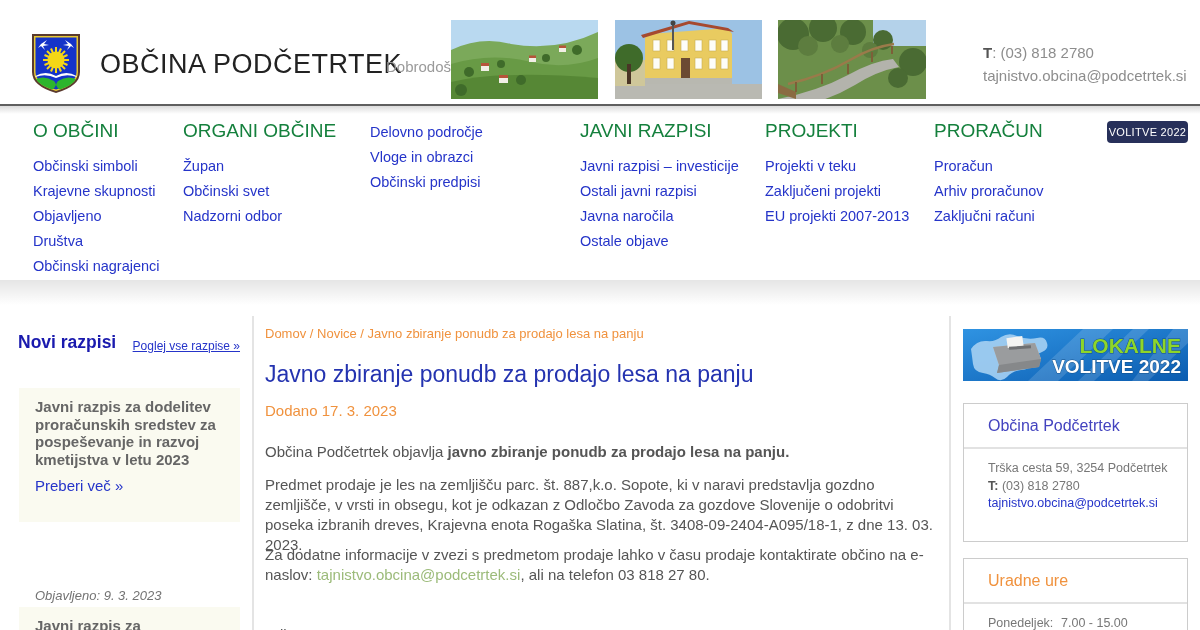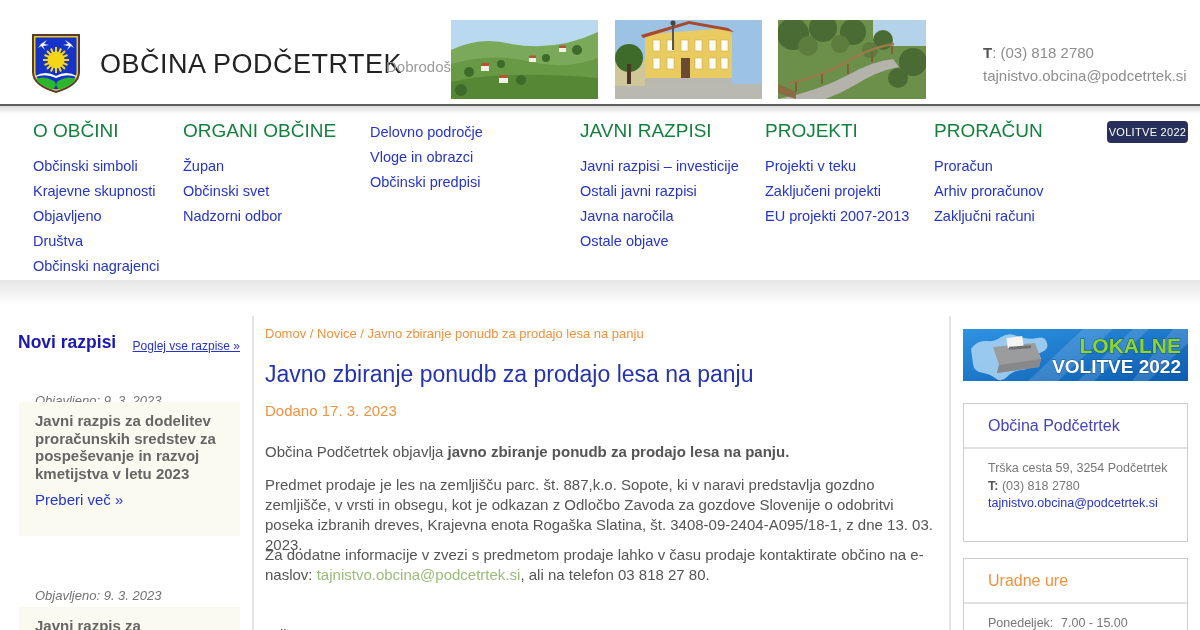--- a/index.html
+++ b/index.html
@@ -40,21 +40,21 @@
   .vdiv { position:absolute; top:296px; bottom:0; width:2px; background:#e4e4e4; }
   .vdiv-left { left:252px; } .vdiv-right { left:949px; }
 
   
   .ls-title { position:absolute; left:18px; top:312px; font-size:17.5px; font-weight:bold; color:#1a1aae; }
   .ls-seeall { position:absolute; left:0; top:319px; width:240px; text-align:right; font-size:12px;
                color:#2534c9; text-decoration:underline; cursor:pointer; }
   .ls-date { position:absolute; left:35px; font-size:13px; color:#737373;font-style:italic; }
   .date1 { top:373px; } .date2 { top:568px; }
   .ls-card { position:absolute; left:19px; width:221px; background:#fafaf0; padding:10px 16px 12px 16px; cursor:pointer; }
-  .card1 { top:382px; height:134px; }
+  .card1 { top:368px; height:134px; }
   .card2 { top:587px; height:120px; }
   .ls-card .card-title { font-size:15px; font-weight:bold; color:#666; line-height:17.5px; }
   .ls-card .card-more { font-size:15px; color:#2534c9; margin-top:9px; cursor:pointer; }
 
   
   .breadcrumb { position:absolute; left:265px; top:306px; width:670px; font-size:13px; color:#f0923e; cursor:pointer; }
   .main-title { position:absolute; left:265px; top:341px; width:680px; font-size:23px; color:#2433b0; font-weight:400; }
   .main-date { position:absolute; left:265px; top:382px; font-size:15px; color:#f0923e; }
   .para { position:absolute; left:265px; width:678px; font-size:15px; color:#555; line-height:20px; }
   .p1 { top:422px; } .p2 { top:455px; } .p3 { top:525px; } .p4 { top:605px; }

